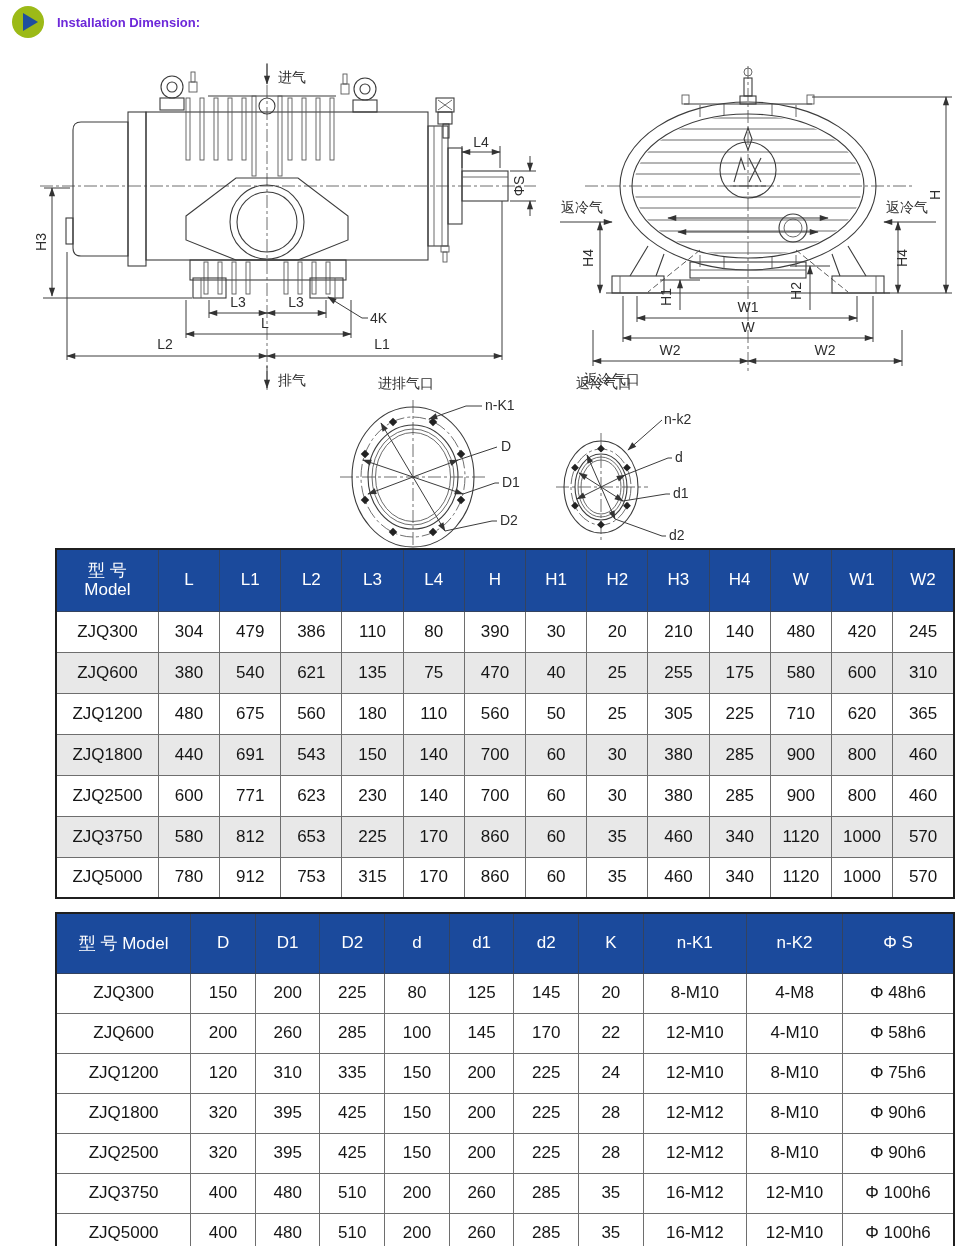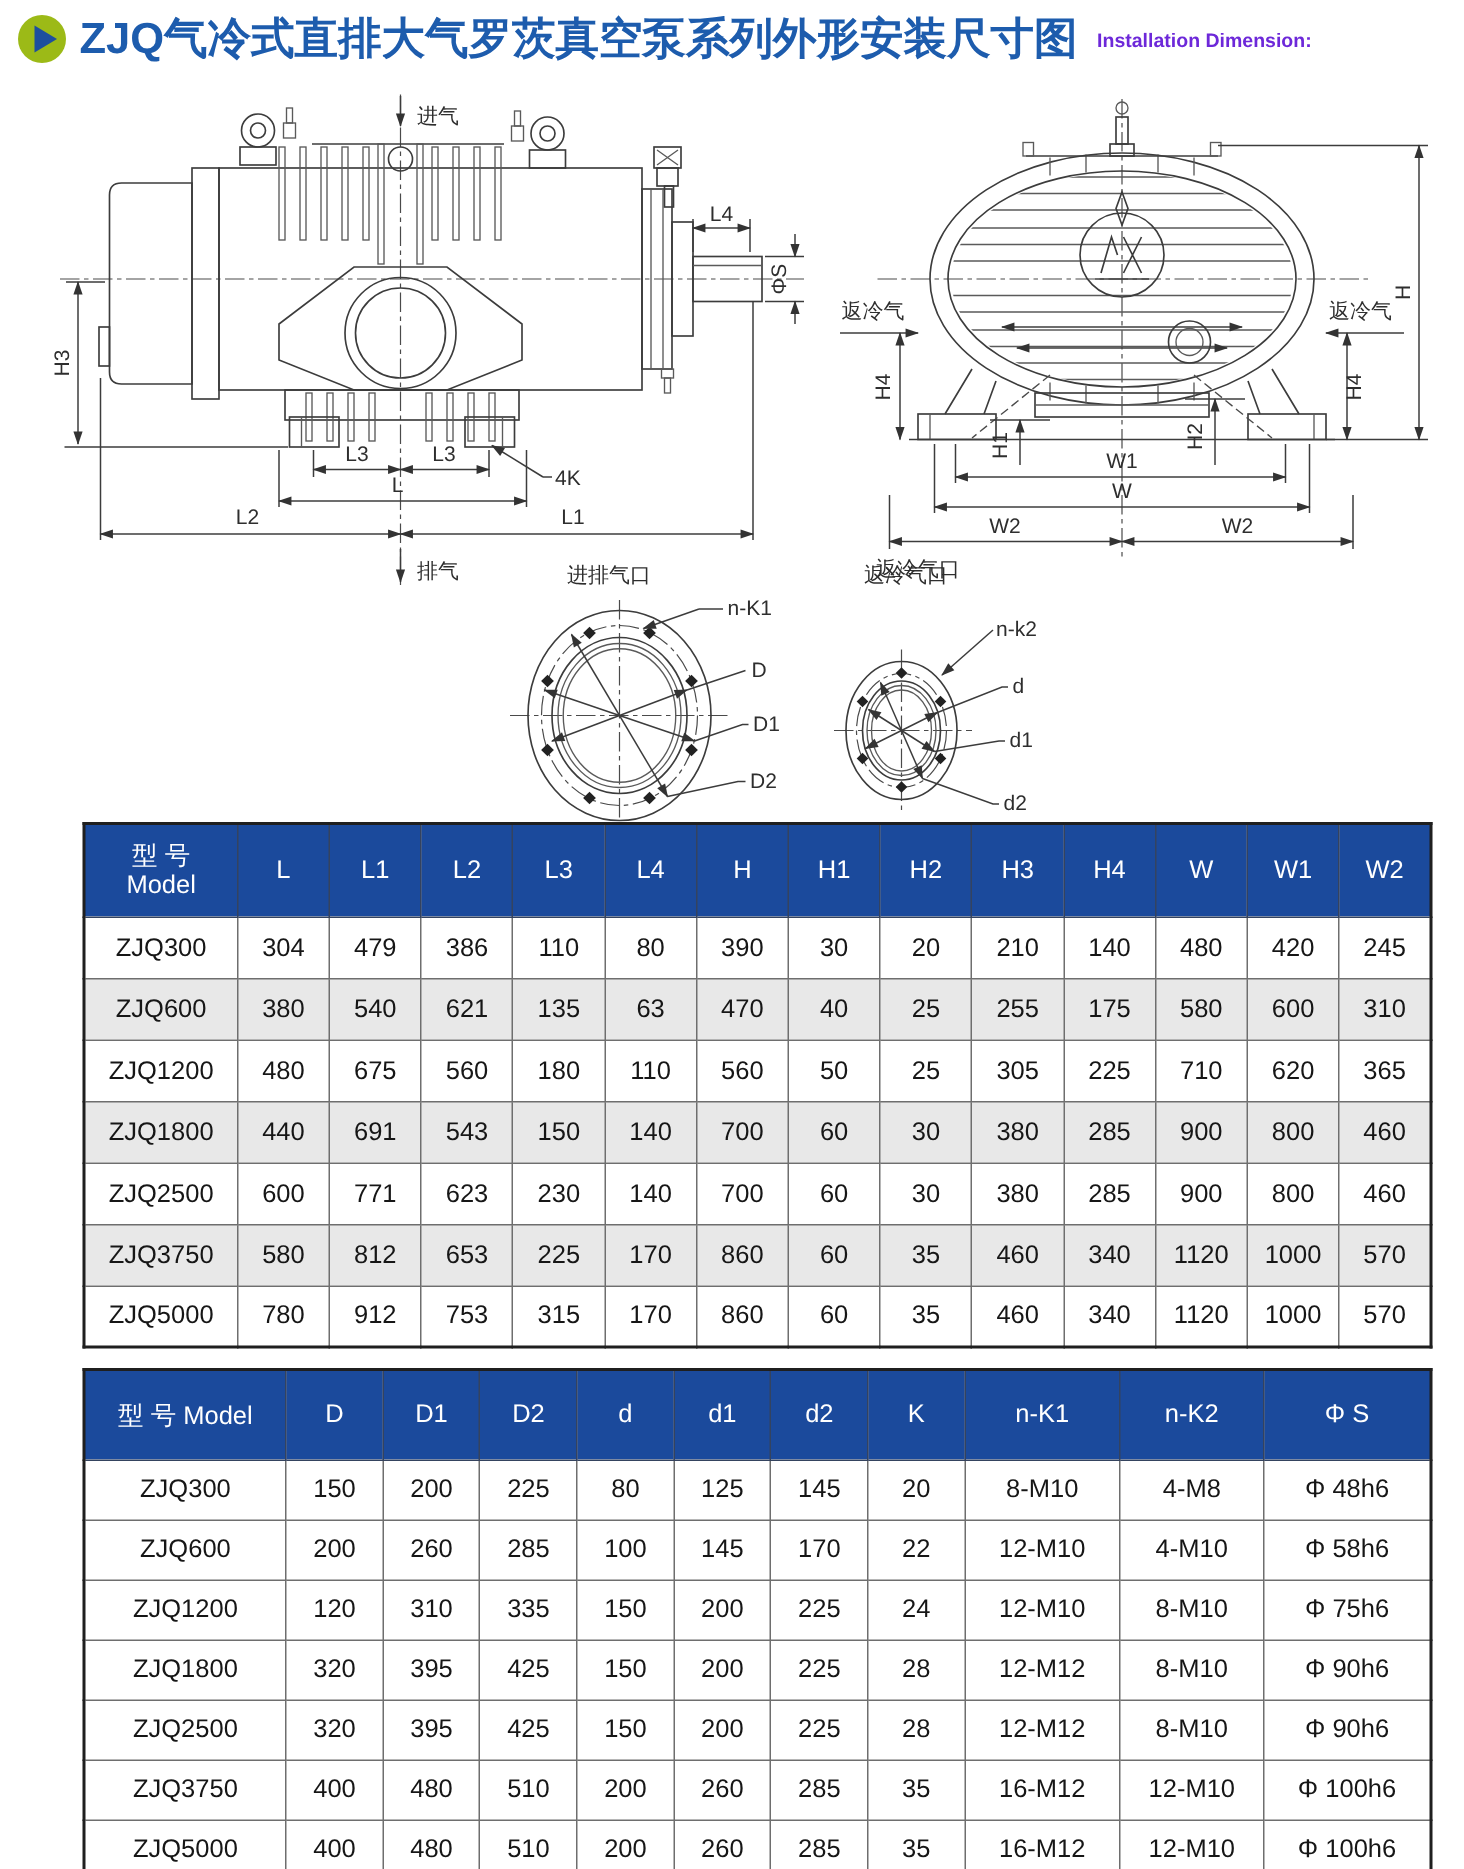--- a/index.html
+++ b/index.html
@@ -35,21 +35,20 @@
   .model-head-cn{display:block;line-height:1.15;}
   .model-head-en{display:block;line-height:1.15;}
 </style>
 </head>
 <body>
 
 <div class="page-header">
   <span class="logo-dot">
       <span class="tri"></span>
     </span>
-  <span class="title-cn">ZJQ气冷式直排大气罗茨真空泵系列外形安装尺寸图</span>
   <span class="title-en">Installation Dimension:</span>
 </div>
 
 <svg id="drawing" width="976" height="548" viewBox="0 0 976 548">
   <defs>
     <marker id="mA" viewBox="0 0 10 10" refX="9.2" refY="5" markerWidth="11" markerHeight="9" orient="auto-start-reverse">
       <path d="M0,1.6 L10,5 L0,8.4 Z" fill="#333"></path>
     </marker>
     <clipPath id="ovalClip">
         <ellipse cx="748" cy="186" rx="114" ry="71"></ellipse>
@@ -370,21 +369,21 @@
         <td>480</td>
         <td>420</td>
         <td>245</td>
       </tr>
       <tr>
         <td>ZJQ600</td>
         <td>380</td>
         <td>540</td>
         <td>621</td>
         <td>135</td>
-        <td>63</td>
+        <td>75</td>
         <td>470</td>
         <td>40</td>
         <td>25</td>
         <td>255</td>
         <td>175</td>
         <td>580</td>
         <td>600</td>
         <td>310</td>
       </tr>
       <tr>

